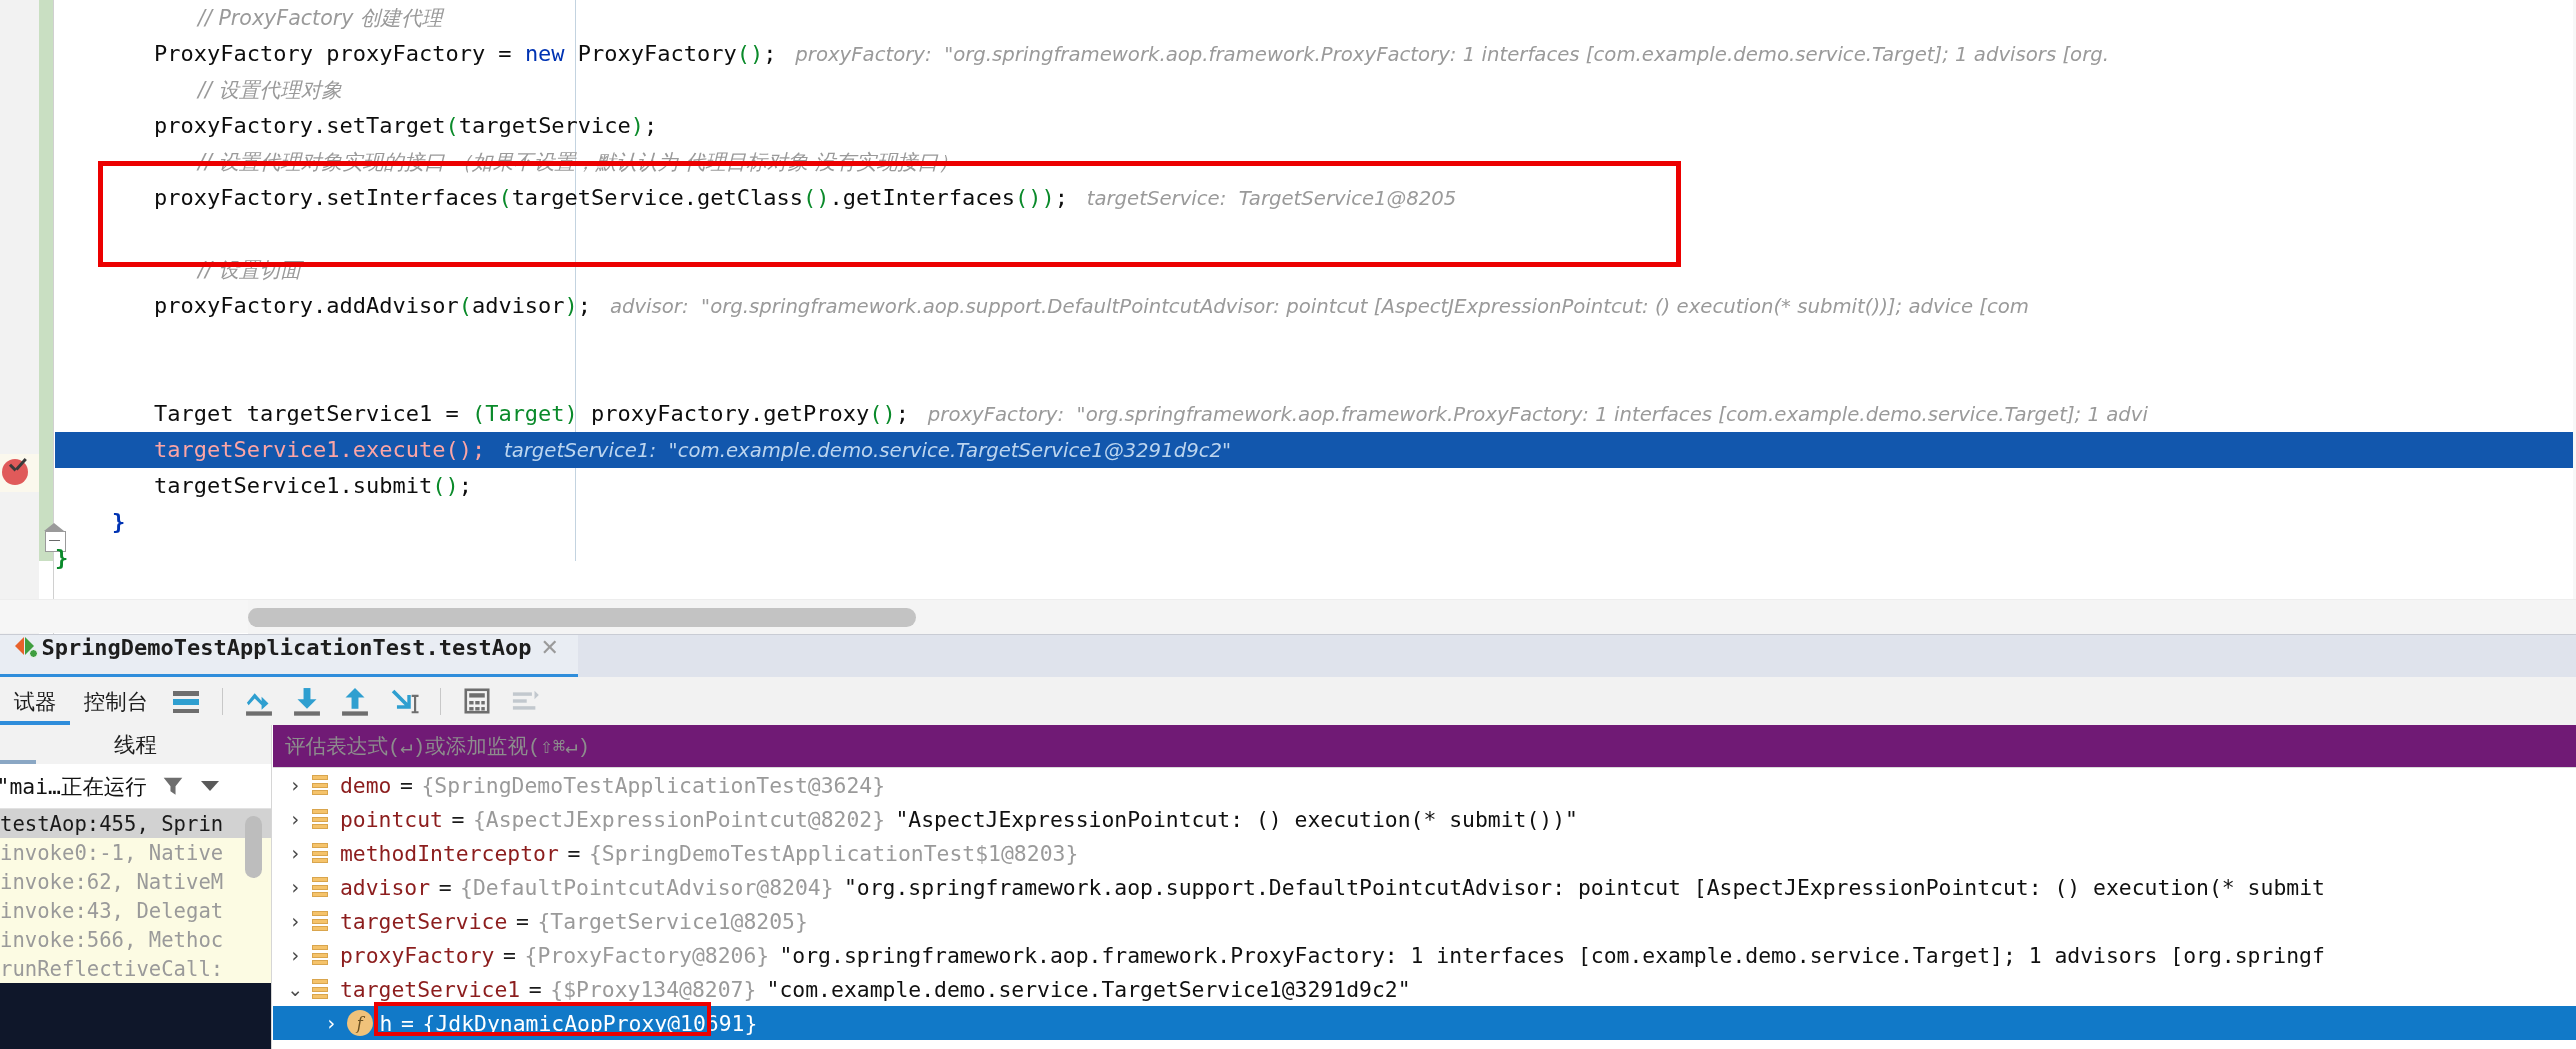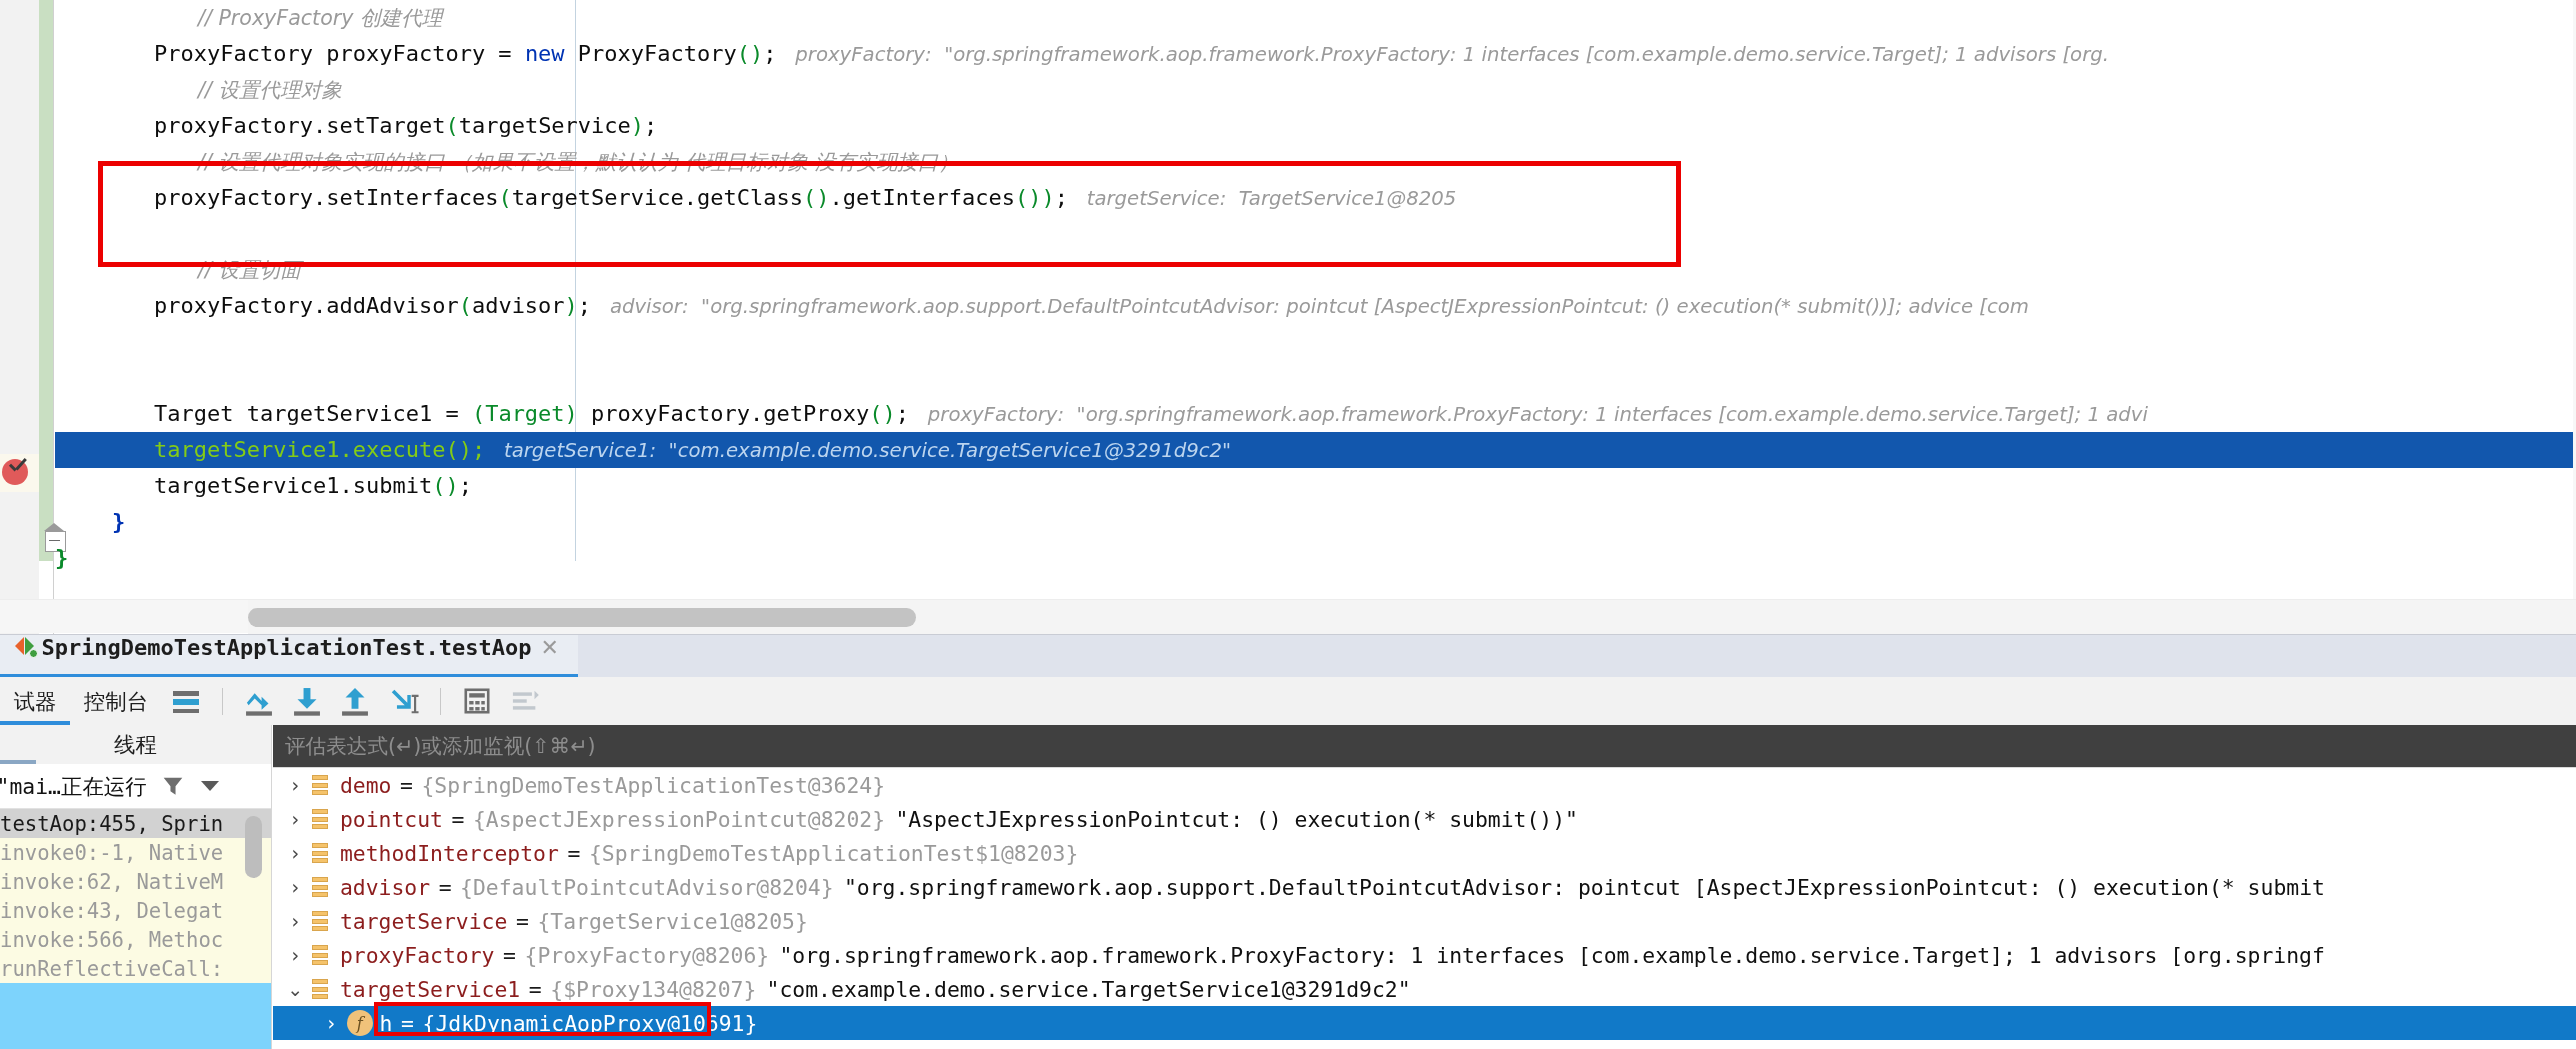--- a/index.html
+++ b/index.html
@@ -98,21 +98,21 @@
   .tok-paren { color: #0a8a2a; }
   .tok-plain { color: #0d0d0d; }
   .tok-brace-blue { color: #0033b3; font-weight: bold; }
   .tok-brace-green { color: #0a8a2a; font-weight: bold; }
   .tok-hint {
     color: #9a9a9a; font-style: italic;
     font-family: "DejaVu Sans", "Liberation Sans", sans-serif;
     font-size: 19.7px;
   }
   .code-line.sel .tok-plain,
-  .code-line.sel .tok-paren { color: #84cc16; }
+  .code-line.sel .tok-paren { color: #fca5a5; }
   .code-line.sel .tok-hint { color: #bcd5ef; }
 
   .red-box-editor {
     position: absolute; left: 98px; top: 161px;
     width: 1583px; height: 106px;
     border: 5.1px solid #ec0000; pointer-events: none;
   }
 
   .v-scroll-edge {
     position: absolute; right: 0; top: 0; width: 3.4px; height: 599px;
@@ -197,21 +197,21 @@
   .ic-bars i:nth-child(3) { top: 26.5px; }
   .arrow-over svg, .tb-btn svg { display: block; }
 
   #debug-body {
     position: absolute; left: 0; top: 91px; width: 2576px; height: 325px;
     background: #ffffff;
   }
   
   #threads-panel {
     position: absolute; left: 0; top: 0; width: 272px; height: 325px;
-    background: #7dd3fc; border-right: 0.9px solid #d6d6d6;
+    background: #0f172a; border-right: 0.9px solid #d6d6d6;
   }
   #threads-header {
     position: relative; height: 39px; background: #f2f2f2;
     display: flex; align-items: center; justify-content: center;
   }
   #threads-header .lbl { font-size: 21.4px; color: #1d1d1d; }
   #threads-header::after {
     content: ""; position: absolute; left: 0; bottom: 0; width: 36px; height: 4.3px;
     background: #8aa7c4;
   }
@@ -241,21 +241,21 @@
     background: #bdbdbd; border-radius: 8.6px;
   }
 
   
   #vars-panel {
     position: absolute; left: 273px; top: 0; width: 2303px; height: 325px;
     background: #ffffff;
   }
   #watch-input {
     height: 43px; display: flex; align-items: center; padding-left: 12px;
-    background: #404040; border-bottom: 0.9px solid #d9d9d9;
+    background: #701a75; border-bottom: 0.9px solid #d9d9d9; font-family: Liberation Mono, monospace;
   }
   #watch-input .ph { font-size: 20.6px; color: #8d8d8d; }
   #vars-list { position: relative; }
   .var-row {
     height: 34px; display: flex; align-items: center; white-space: nowrap;
     font-family: "DejaVu Sans Mono", "Liberation Mono", monospace;
     font-size: 21.4px; padding-left: 12px;
   }
   .var-row.selected { background: #1179c8; }
   .twisty {

